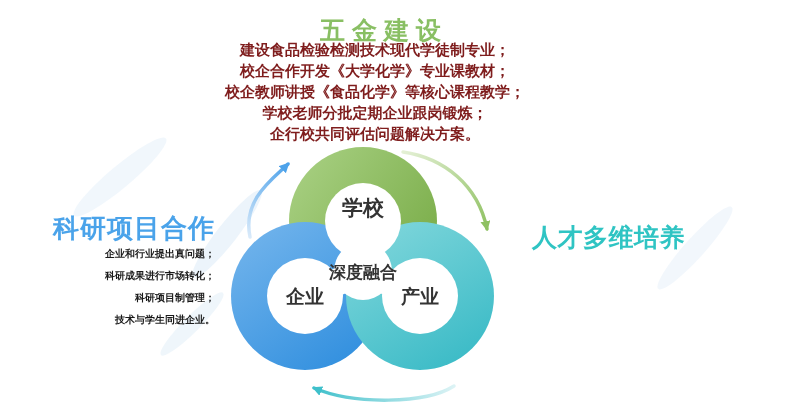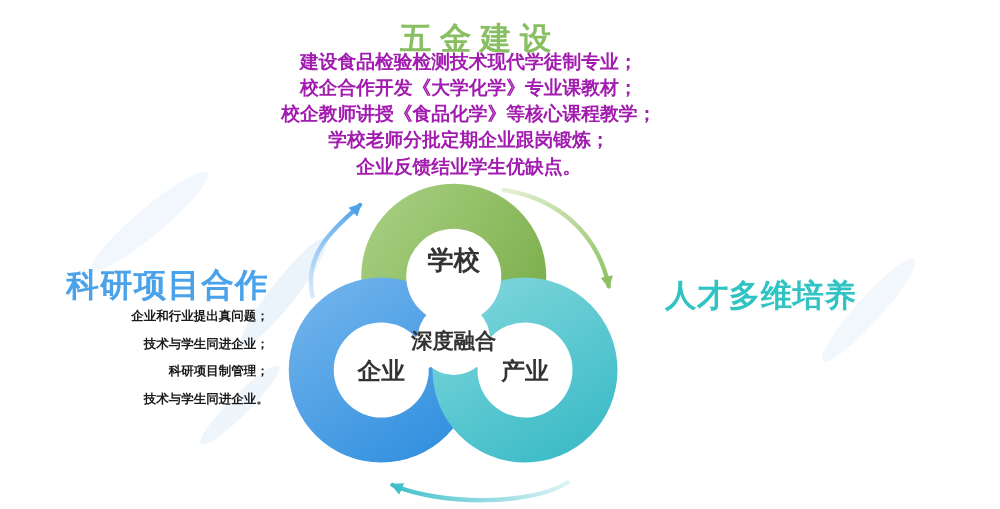--- a/index.html
+++ b/index.html
@@ -9,21 +9,21 @@
     font-family:"Liberation Sans","DejaVu Sans",sans-serif;
   }
   .abs{position:absolute;}
   
   .top-title{
     left:229px;top:14px;width:310px;text-align:center;
     font-size:25px;font-weight:bold;letter-spacing:7px;white-space:nowrap;
   }
   .top-text{
     left:75px;top:39px;width:600px;text-align:center;
-    font-size:15px;font-weight:bold;line-height:21px;color:#a21caf;
+    font-size:15px;font-weight:bold;line-height:21px;color:#7f1d1d;
   }
   
   .left-block{
     left:0px;top:213px;width:215px;text-align:right;color:#1a1a1a;
   }
   .left-block .blk-title{
     font-size:26px;font-weight:bold;letter-spacing:1px;line-height:30px;white-space:nowrap;
   }
   .left-block .blk-lines{margin-top:0px;font-size:10px;font-weight:bold;line-height:22px;}
   
@@ -56,28 +56,28 @@
   <div class="swoosh s2"></div>
   <div class="swoosh s3"></div>
   <div class="swoosh s4"></div>
 
   <div class="abs top-title" style="color: rgb(137, 191, 99);">五金建设</div>
   <div class="abs top-text">
     <div class="line">建设食品检验检测技术现代学徒制专业；</div>
     <div class="line">校企合作开发《大学化学》专业课教材；</div>
     <div class="line">校企教师讲授《食品化学》等核心课程教学；</div>
     <div class="line">学校老师分批定期企业跟岗锻炼；</div>
-    <div class="line">企业反馈结业学生优缺点。</div>
+    <div class="line">企行校共同评估问题解决方案。</div>
   </div>
 
   <div class="abs left-block">
     <div class="blk-title" style="color: rgb(74, 163, 234);">科研项目合作</div>
     <div class="blk-lines">
       <div class="line">企业和行业提出真问题；</div>
-      <div class="line">技术与学生同进企业；</div>
+      <div class="line">科研成果进行市场转化；</div>
       <div class="line">科研项目制管理；</div>
       <div class="line">技术与学生同进企业。</div>
     </div>
   </div>
 
   <div class="abs right-block">
     <div class="blk-title" style="color: rgb(47, 196, 195);">人才多维培养</div>
   </div>
 
   <svg class="abs diagram-svg" viewBox="0 0 330 270">

